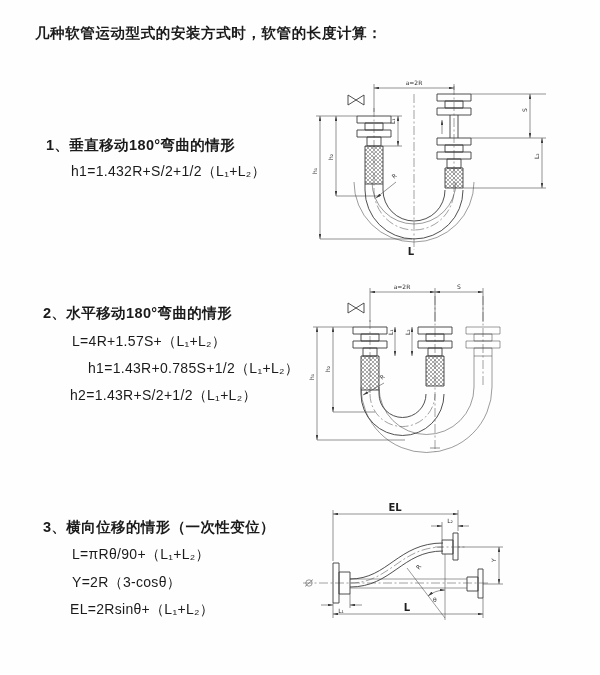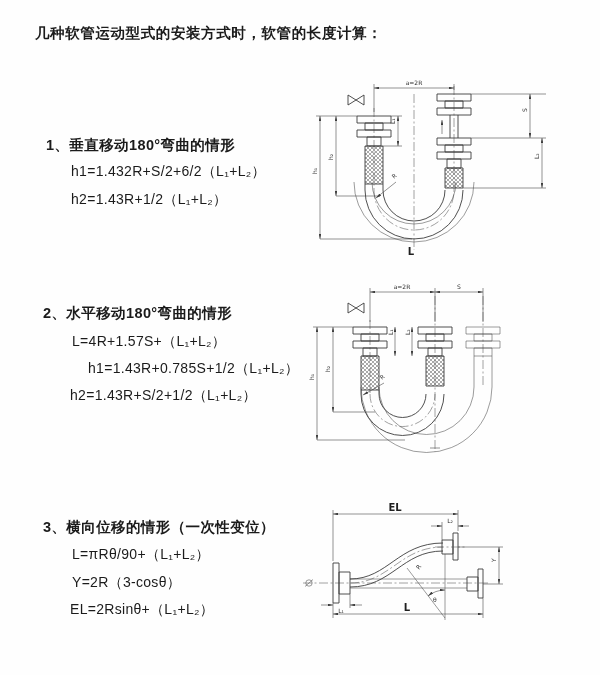--- a/index.html
+++ b/index.html
@@ -22,22 +22,21 @@
   .braid{fill:url(#hz1);}
 </style>
 </head>
 <body>
 
 <div class="page">
 
   <div class="abs doc-title" style="left:35px;top:24px;">几种软管运动型式的安装方式时，软管的长度计算：</div>
 
   <div class="abs sec-heading" style="left:46px;top:105px;margin-top:31px;">1、垂直移动180°弯曲的情形</div>
-  <div class="abs formula" style="left:71px;top:163px;">h1=1.432R+S/2+6/2（L₁+L₂）</div>
-  <div class="abs formula" style="left:71px;top:191px;">h2=1.43R+1/2（L₁+L₂）</div>
+  <div class="abs formula" style="left:71px;top:163px;">h1=1.432R+S/2+1/2（L₁+L₂）</div>
 
   <div class="abs sec-heading" style="left:43px;top:304px;text-align:right;">2、水平移动180°弯曲的情形</div>
   <div class="abs formula" style="left:72px;top:333px;">L=4R+1.57S+（L₁+L₂）</div>
   <div class="abs formula" style="left:70px;top:360px;margin-left:18px;">h1=1.43R+0.785S+1/2（L₁+L₂）</div>
   <div class="abs formula" style="left:70px;top:387px;">h2=1.43R+S/2+1/2（L₁+L₂）</div>
 
   <div class="abs sec-heading" style="left:43px;top:518px;">3、横向位移的情形（一次性变位）</div>
   <div class="abs formula" style="left:72px;top:546px;">L=πRθ/90+（L₁+L₂）</div>
   <div class="abs formula" style="left:72px;top:574px;">Y=2R（3-cosθ）</div>
   <div class="abs formula" style="left:70px;top:601px;">EL=2Rsinθ+（L₁+L₂）</div>

